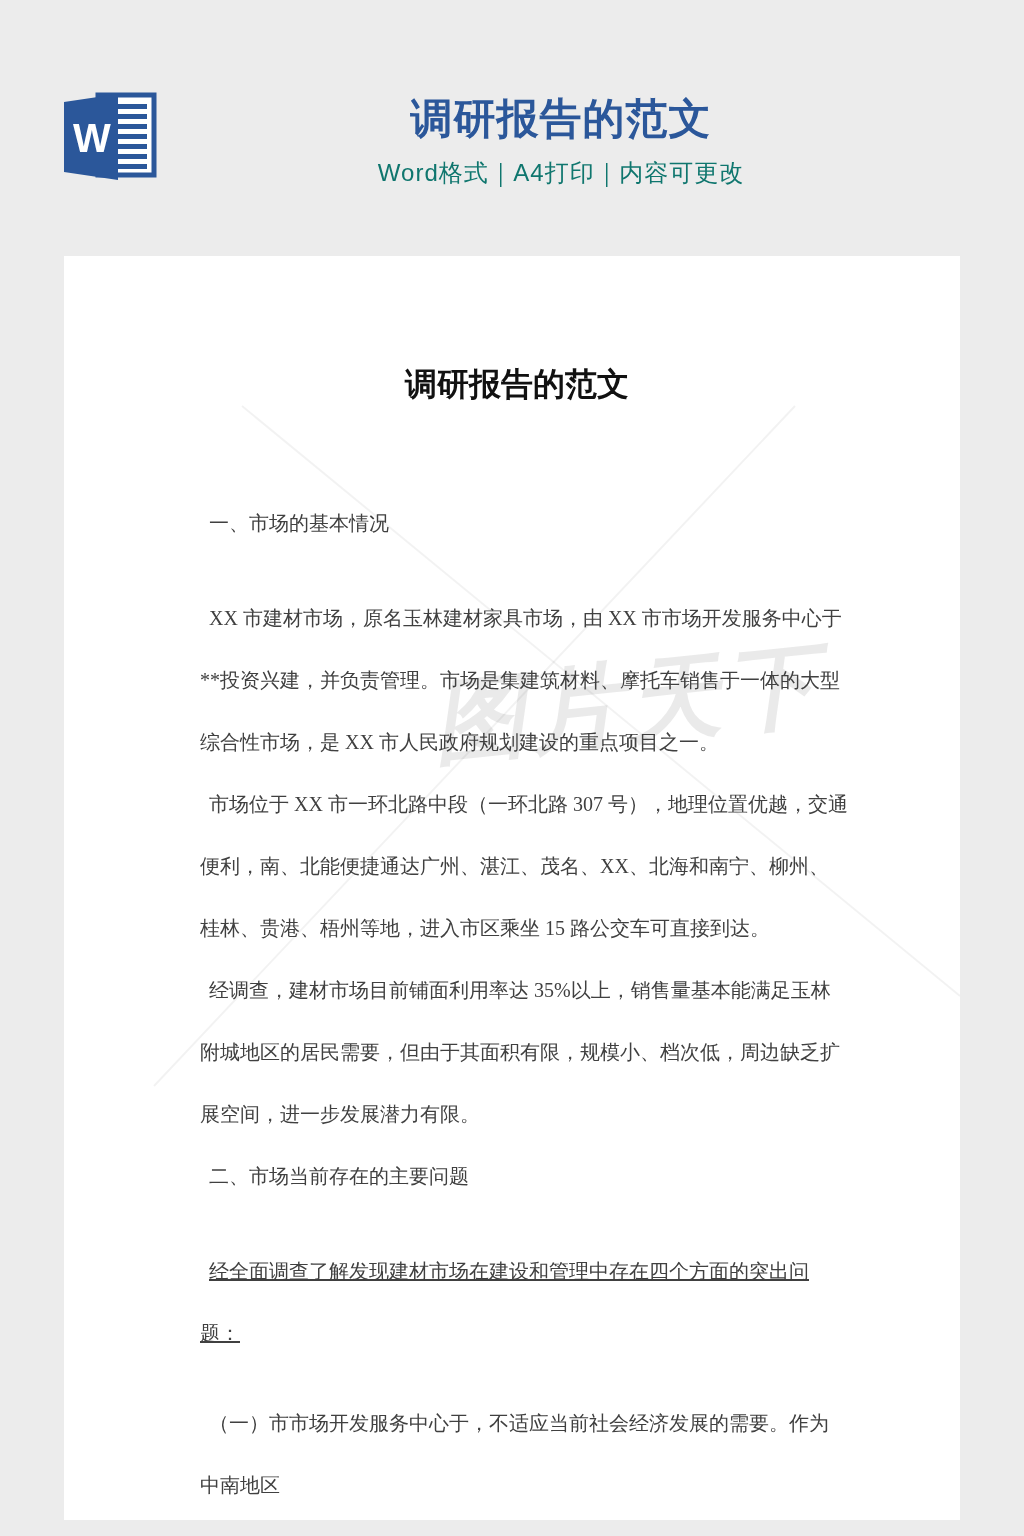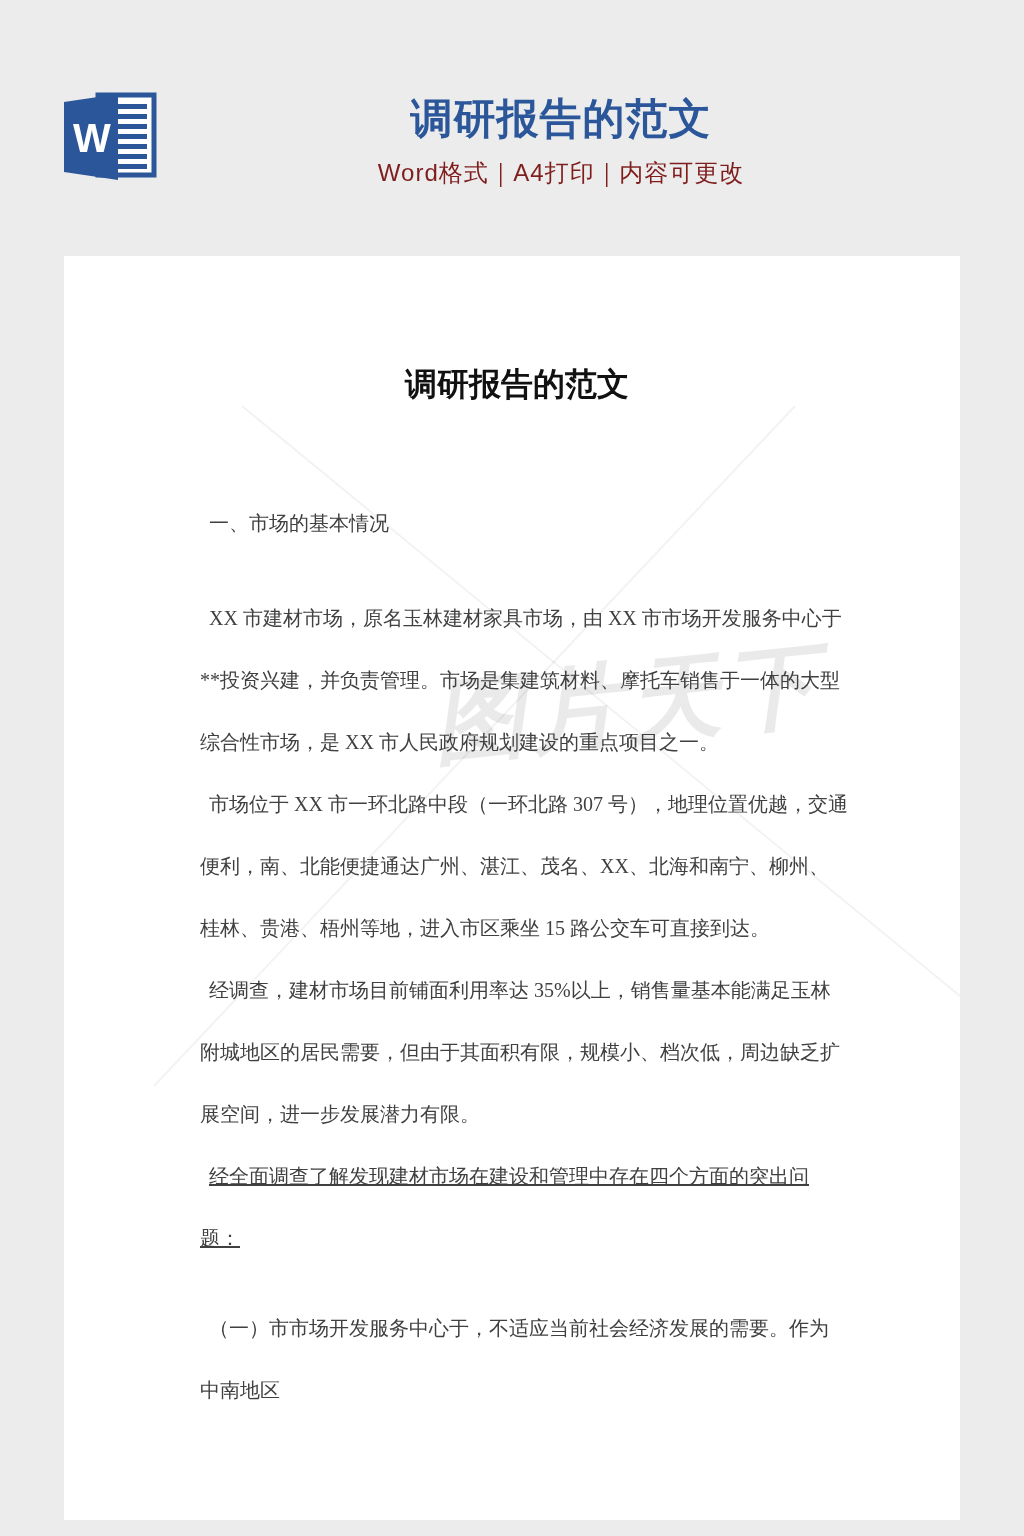--- a/index.html
+++ b/index.html
@@ -29,21 +29,21 @@
   .header-title {
     font-size: 42px;
     font-weight: bold;
     color: #2b579a;
     line-height: 1.08;
     letter-spacing: 1px;
   }
   .header-subtitle {
     margin-top: 16px;
     font-size: 24px;
-    color: #7f1d1d;
+    color: #0f766e;
     letter-spacing: 1px;
   }
 
   
   .page {
     position: relative;
     width: 896px;
     height: 1264px;
     margin: 0 auto;
     background: #ffffff;
@@ -137,17 +137,18 @@
 
   <div class="wm-text">图片天下</div>
 
   <div class="page-content">
     <h1 class="doc-title">调研报告的范文</h1>
     <div class="doc-body">
         <p class="block block--heading">一、市场的基本情况</p>
         <p class="block block--paragraph">XX 市建材市场，原名玉林建材家具市场，由 XX 市市场开发服务中心于**投资兴建，并负责管理。市场是集建筑材料、摩托车销售于一体的大型综合性市场，是 XX 市人民政府规划建设的重点项目之一。</p>
         <p class="block block--paragraph">市场位于 XX 市一环北路中段（一环北路 307 号），地理位置优越，交通便利，南、北能便捷通达广州、湛江、茂名、XX、北海和南宁、柳州、桂林、贵港、梧州等地，进入市区乘坐 15 路公交车可直接到达。</p>
         <p class="block block--paragraph">经调查，建材市场目前铺面利用率达 35%以上，销售量基本能满足玉林附城地区的居民需要，但由于其面积有限，规模小、档次低，周边缺乏扩展空间，进一步发展潜力有限。</p>
+        <p class="block block--heading">二、市场当前存在的主要问题</p>
         <p class="block block--lead">经全面调查了解发现建材市场在建设和管理中存在四个方面的突出问题：</p>
         <p class="block block--paragraph">（一）市市场开发服务中心于，不适应当前社会经济发展的需要。作为中南地区</p>
       </div>
   </div>
 </div>
 
 </body></html>

